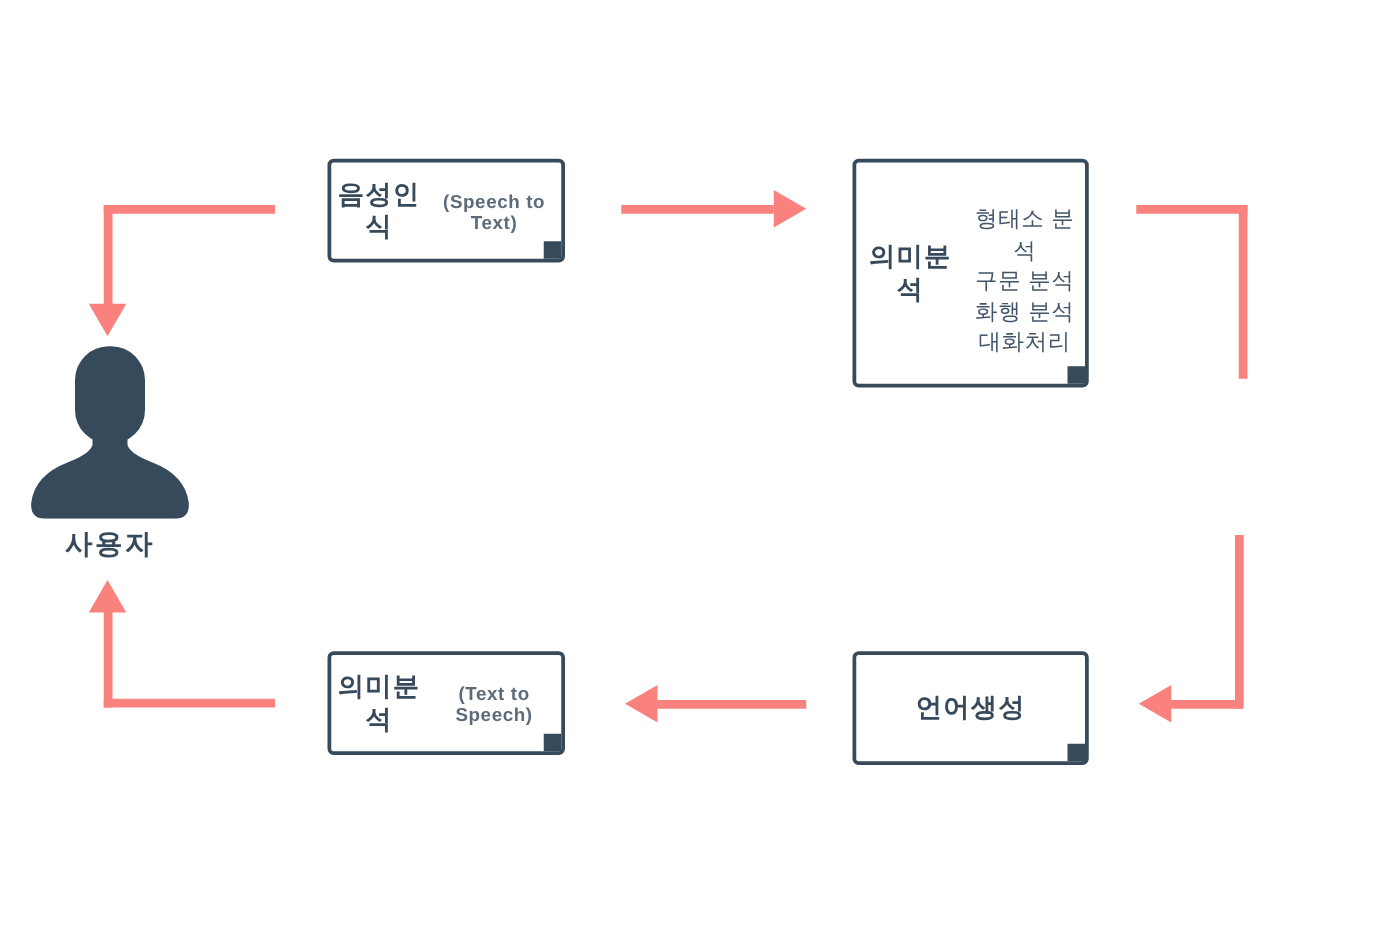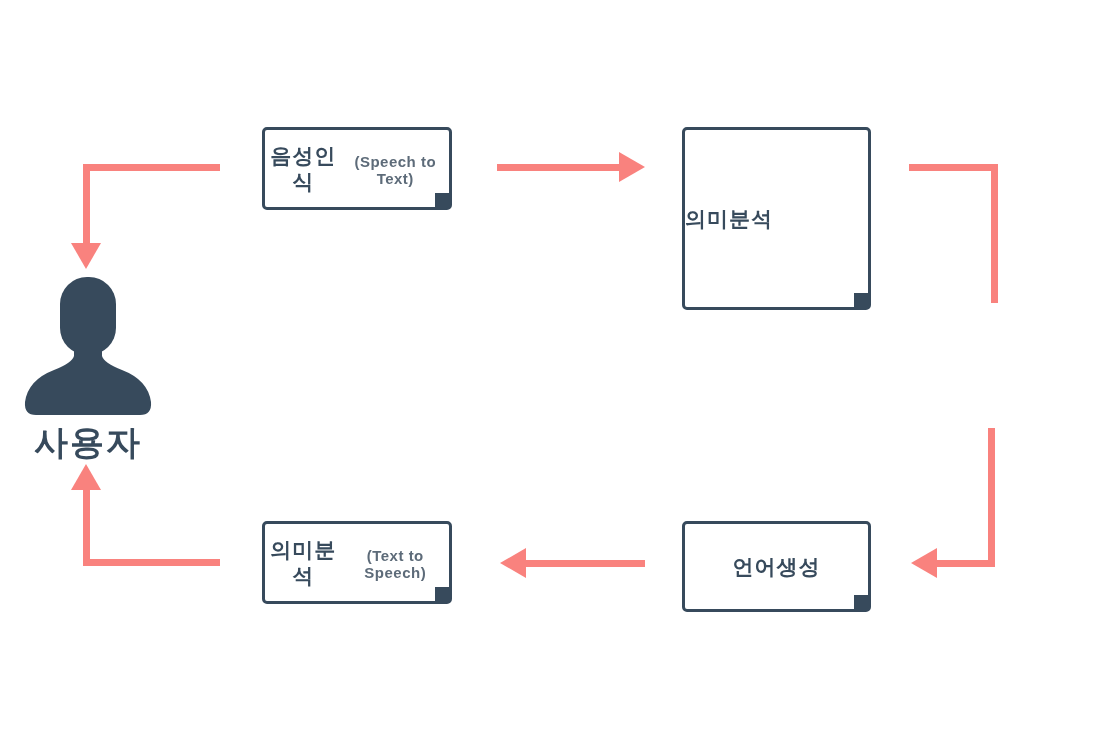--- a/index.html
+++ b/index.html
@@ -78,21 +78,21 @@
   
   .user-icon{position:absolute;left:18px;top:272px;width:140px;height:143px;}
   .user-label{
     position:absolute;
     left:18px;
     top:420px;
     width:140px;
     text-align:center;
     color:var(--navy);
     font-weight:bold;
-    font-size:34px;
+    font-size:22px;
     letter-spacing:2px;
   }
 </style>
 </head>
 <body>
 
 <div class="canvas">
 
   <svg class="user-icon" viewBox="0 0 140 143" xmlns="http://www.w3.org/2000/svg" aria-hidden="true">
     <rect x="42" y="5" width="56" height="78" rx="27" fill="#374A5C"></rect>
@@ -101,20 +101,26 @@
   <div class="user-label">사용자</div>
 
   <div class="node node-stt">
     <div class="node-title">음성인식</div>
     <div class="node-subtitle">(Speech to Text)</div>
     <span class="corner"></span>
   </div>
 
   <div class="node node-semantic">
     <div class="node-title">의미분석</div>
+    <div class="node-items">
+      <div>형태소 분석</div>
+      <div>구문 분석</div>
+      <div>화행 분석</div>
+      <div>대화처리</div>
+    </div>
     <span class="corner"></span>
   </div>
 
 
   <div class="node node-nlg">
     <div class="node-title">언어생성</div>
     <span class="corner"></span>
   </div>
 
   <div class="node node-tts">

